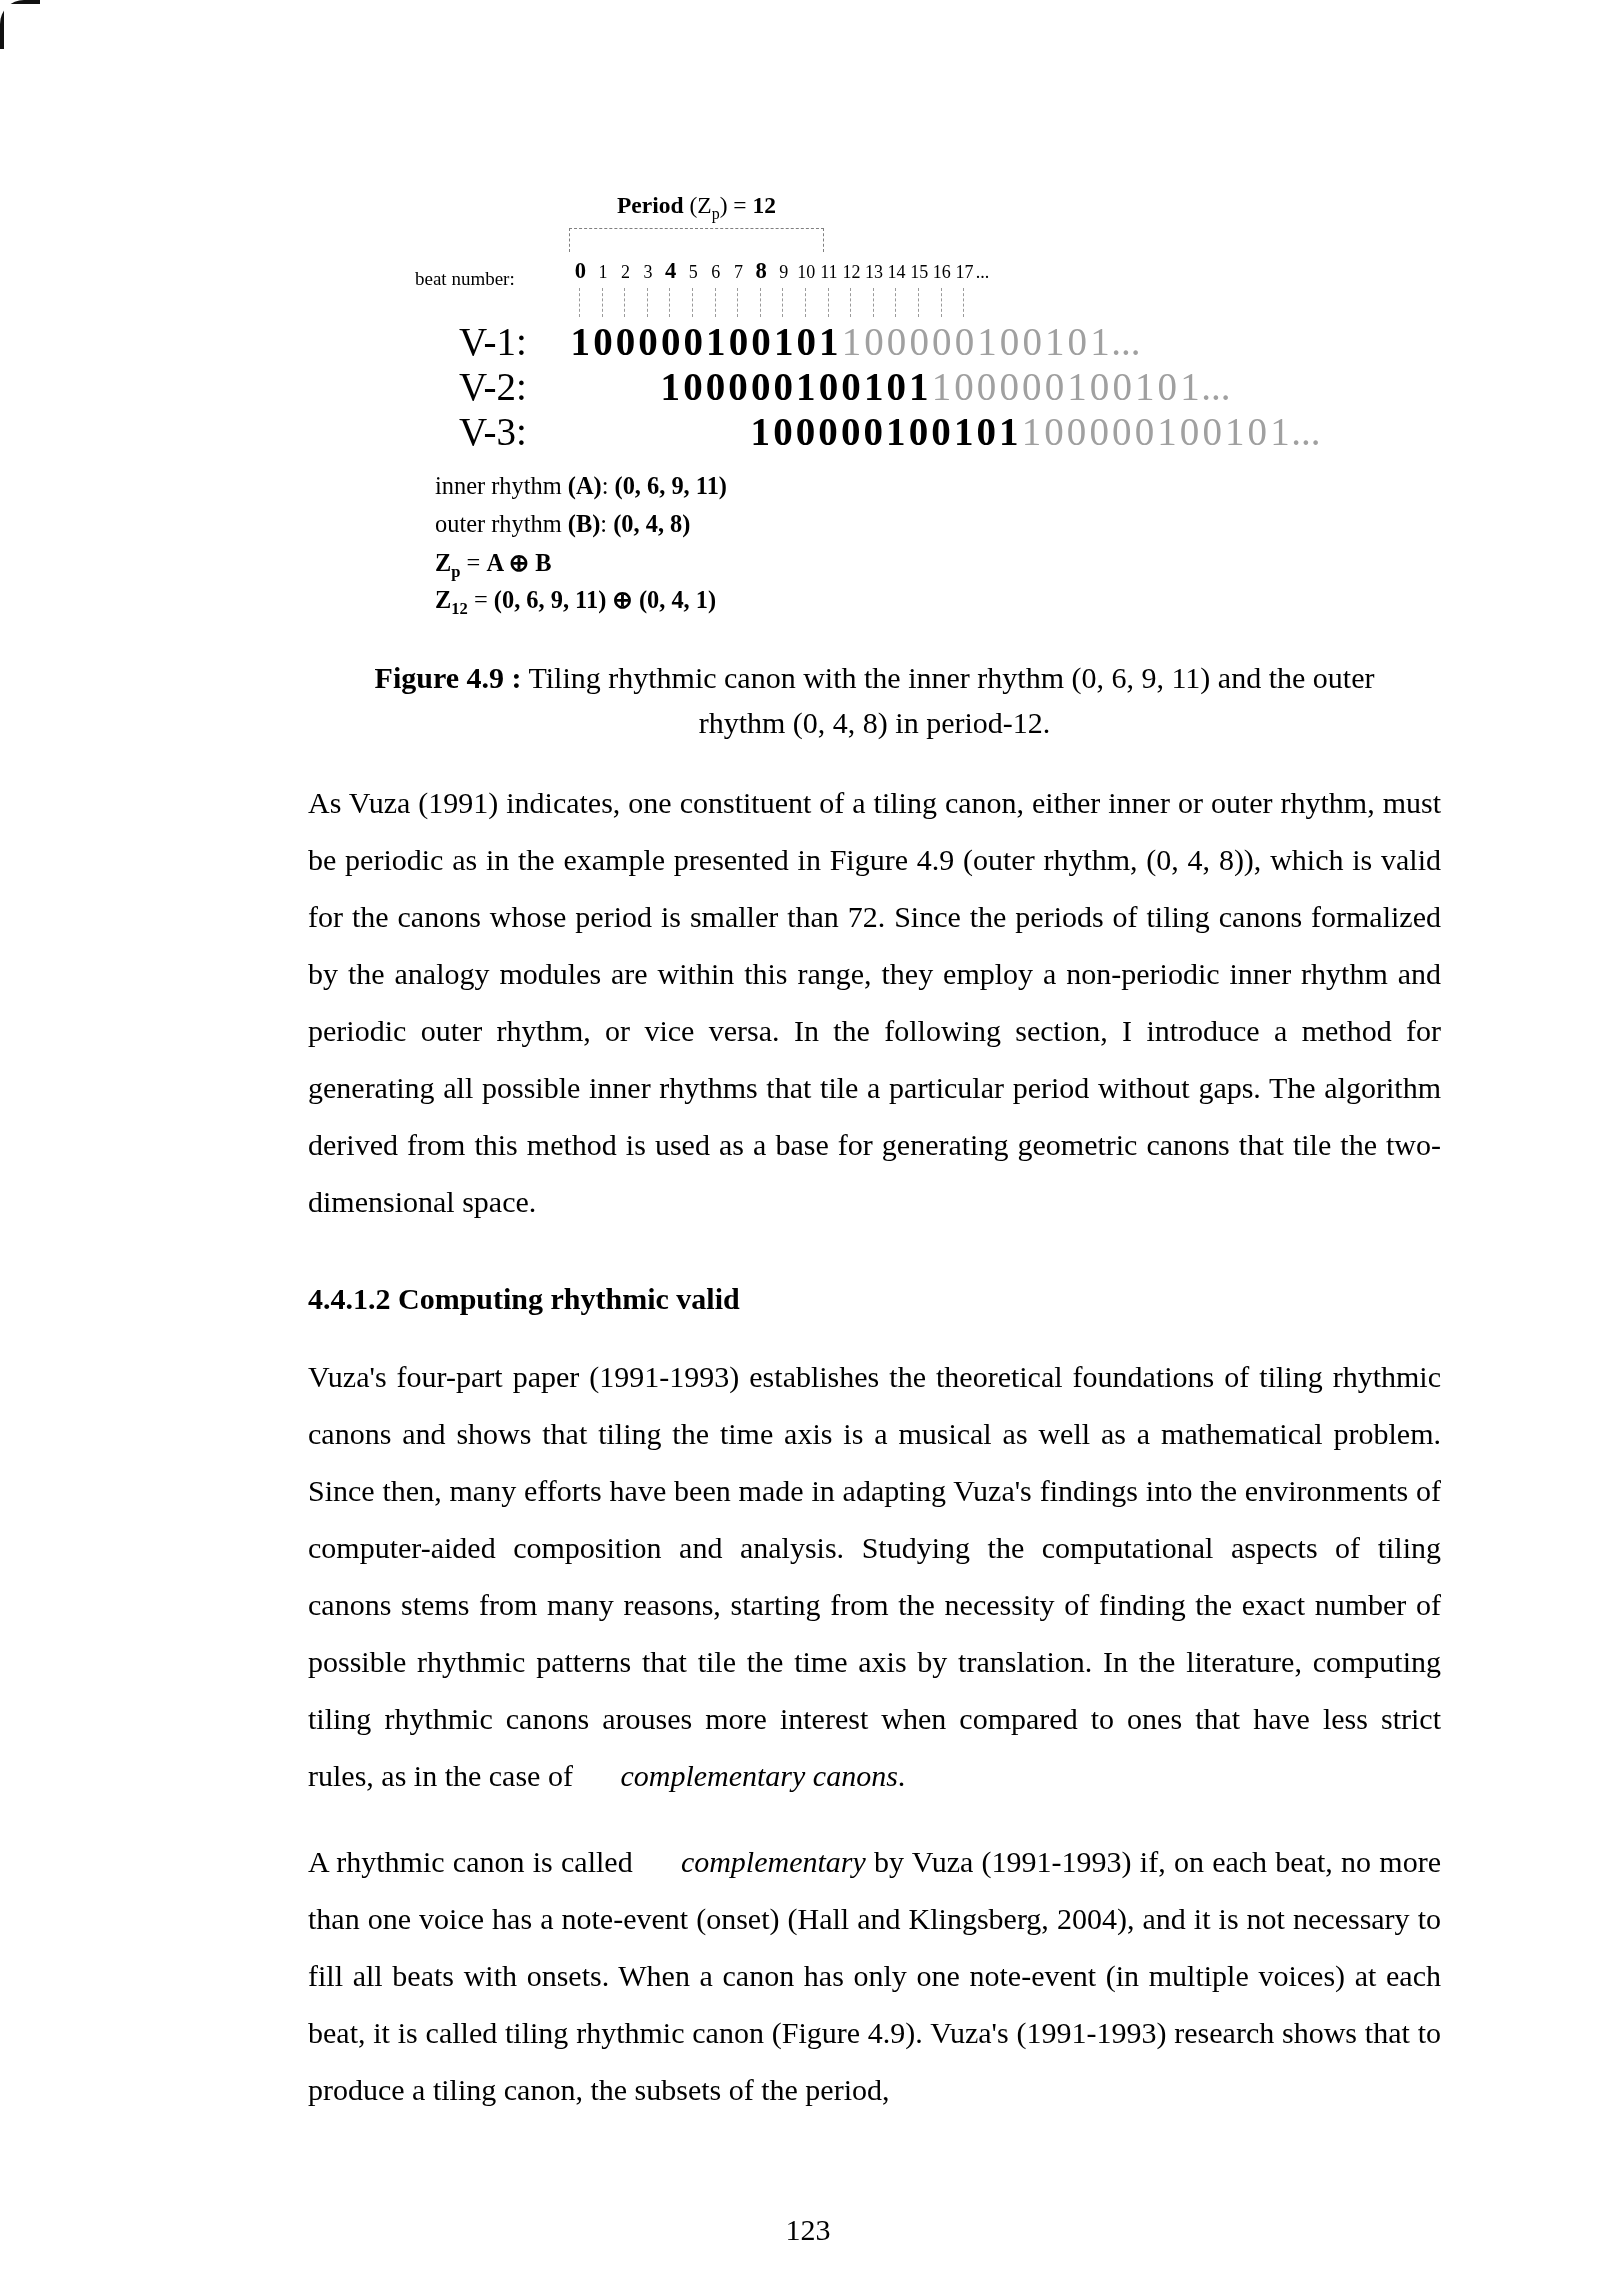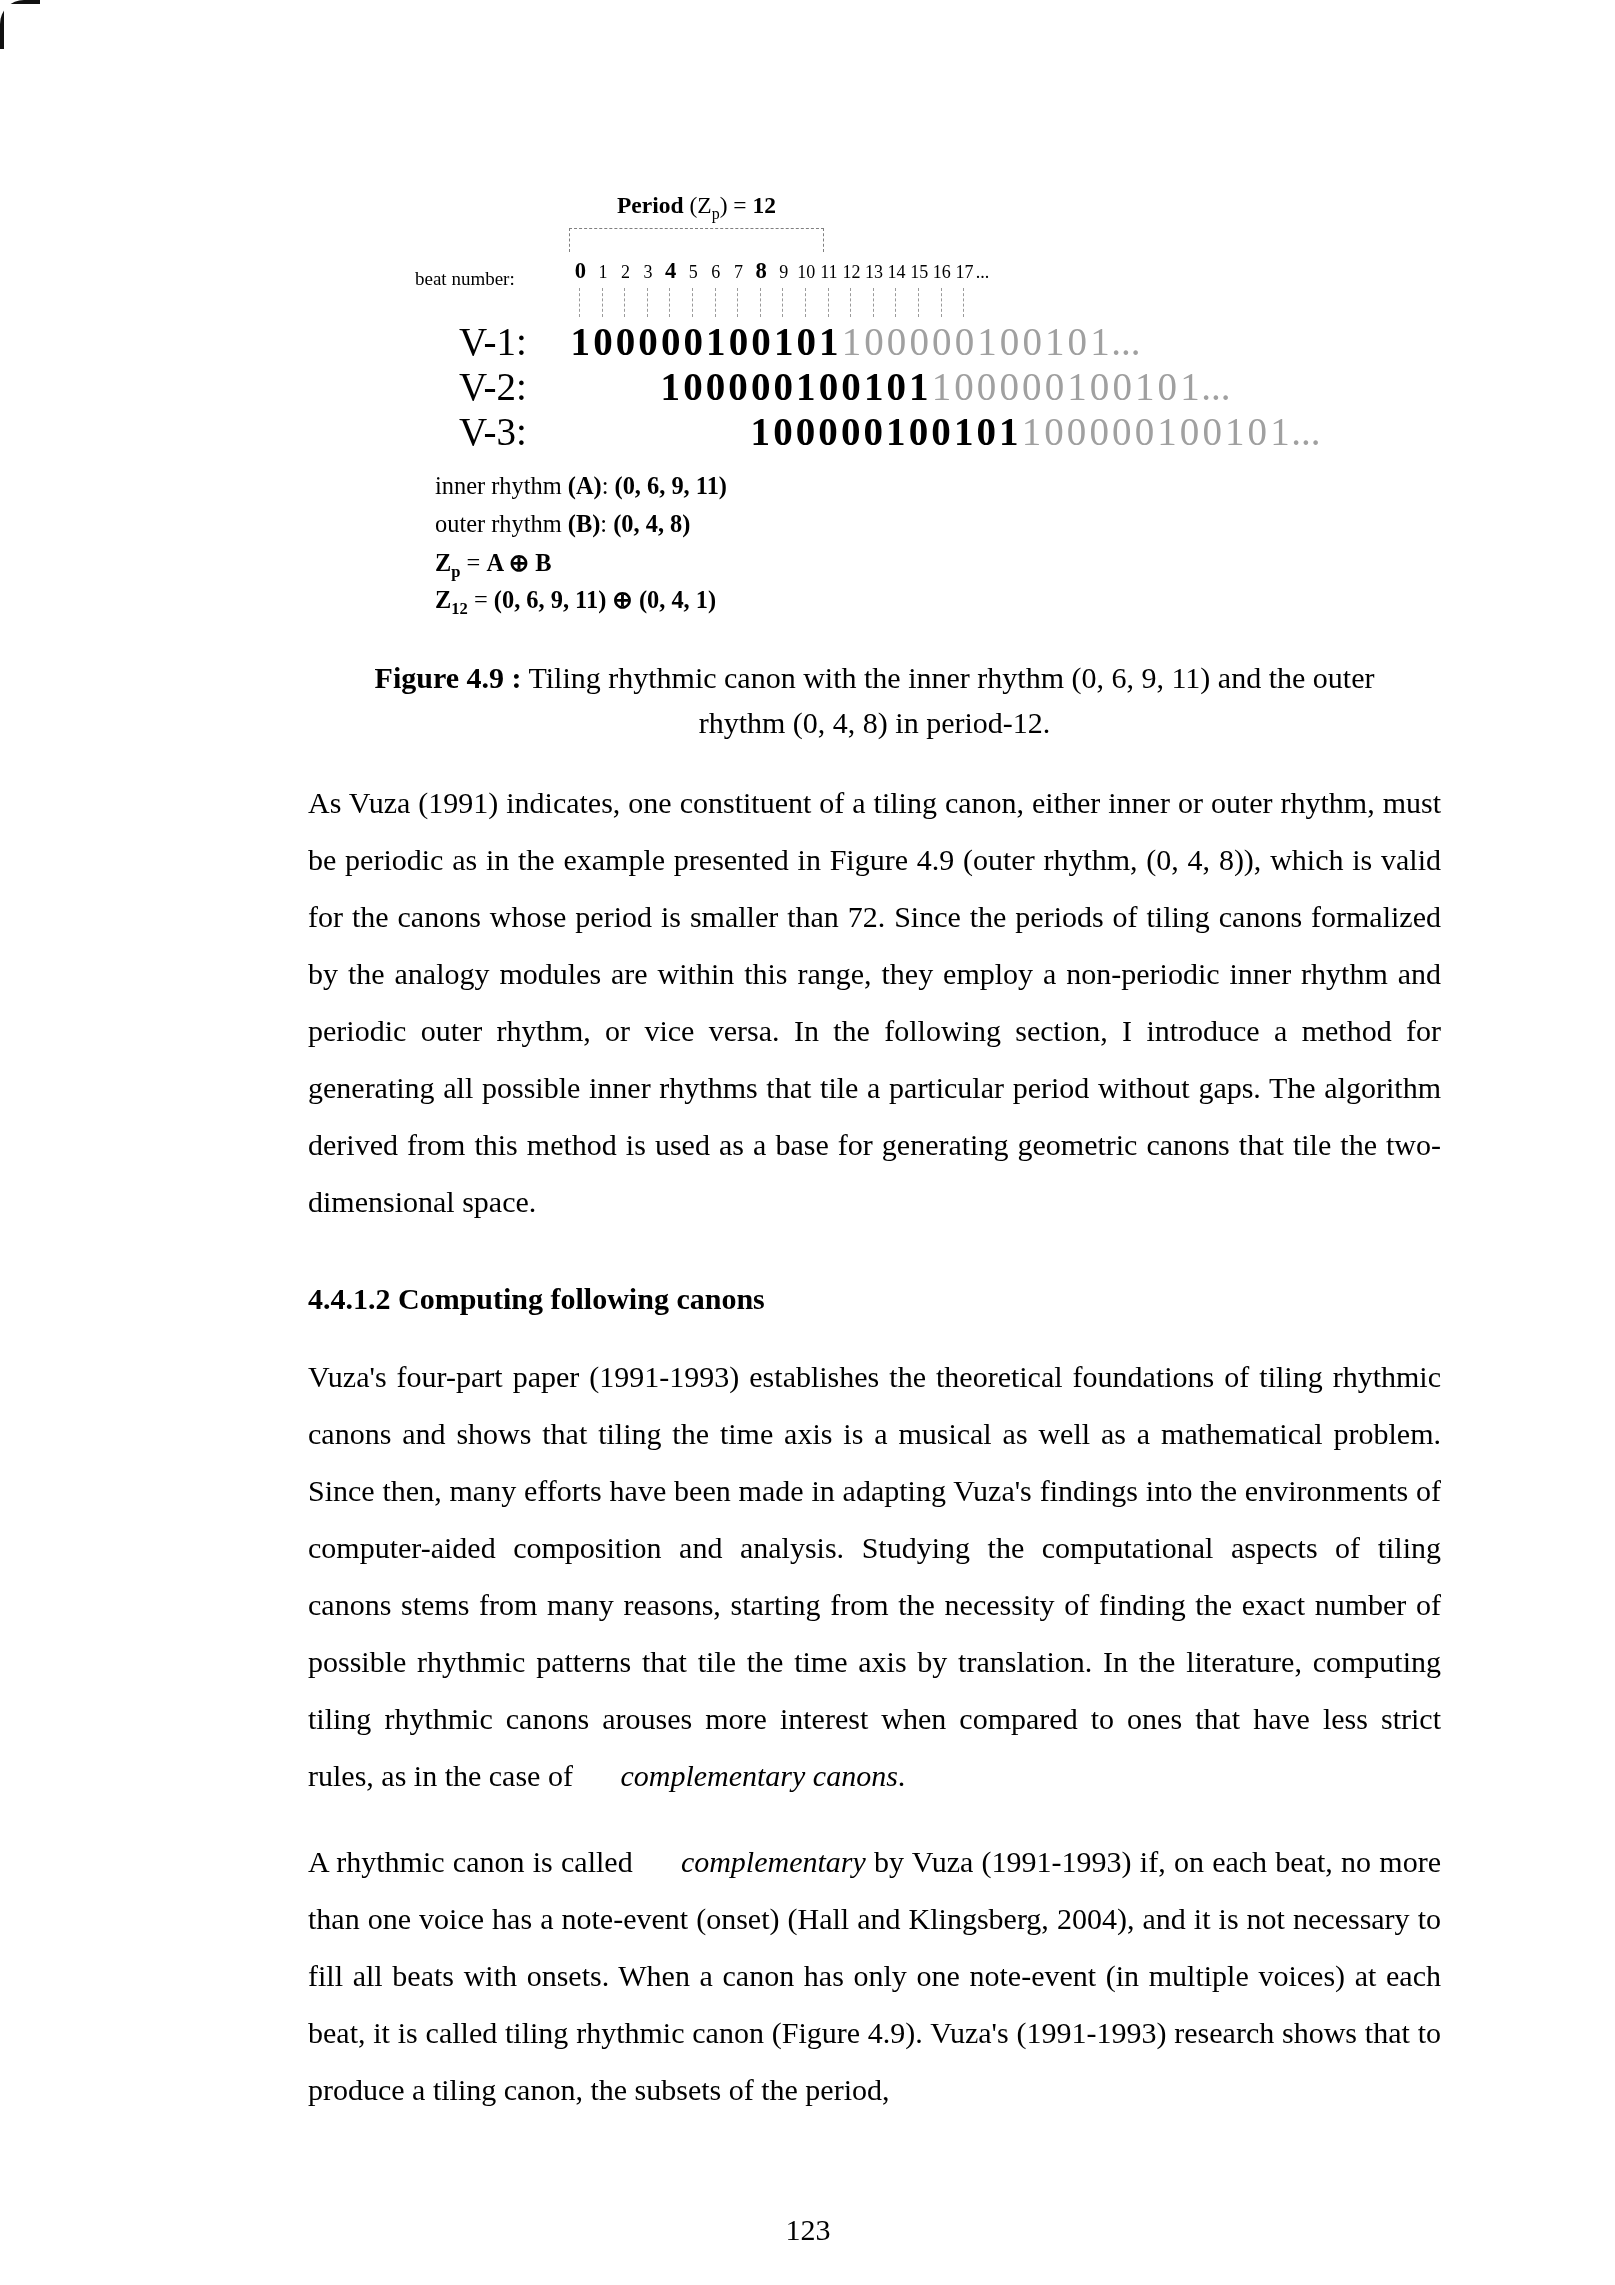--- a/index.html
+++ b/index.html
@@ -112,21 +112,21 @@
 
       <div class="rhythm-line rl3"><b><span>Z</span><sub>p</sub></b><span> = </span><b>A ⊕ B</b></div>
 
       <div class="rhythm-line rl4"><b><span>Z</span><sub>12</sub></b><span> = </span><b>(0, 6, 9, 11) ⊕ (0, 4, 1)</b></div>
     </figure>
 
     <div class="caption"><b>Figure 4.9 :</b><span> Tiling rhythmic canon with the inner rhythm (0, 6, 9, 11) and the outer rhythm (0, 4, 8) in period-12.</span></div>
 
     <p class="para">As Vuza (1991) indicates, one constituent of a tiling canon, either inner or outer rhythm, must be periodic as in the example presented in Figure 4.9 (outer rhythm, (0, 4, 8)), which is valid for the canons whose period is smaller than 72. Since the periods of tiling canons formalized by the analogy modules are within this range, they employ a non-periodic inner rhythm and periodic outer rhythm, or vice versa. In the following section, I introduce a method for generating all possible inner rhythms that tile a particular period without gaps. The algorithm derived from this method is used as a base for generating geometric canons that tile the two-dimensional space.</p>
 
-    <h3 class="heading">4.4.1.2 Computing following canons</h3>
+    <h3 class="heading">4.4.1.2 Computing rhythmic valid</h3>
 
     <p class="para"><span>Vuza's four-part paper (1991-1993) establishes the theoretical foundations of tiling rhythmic canons and shows that tiling the time axis is a musical as well as a mathematical problem. Since then, many efforts have been made in adapting Vuza's findings into the environments of computer-aided composition and analysis. Studying the computational aspects of tiling canons stems from many reasons, starting from the necessity of finding the exact number of possible rhythmic patterns that tile the time axis by translation. In the literature, computing tiling rhythmic canons arouses more interest when compared to ones that have less strict rules, as in the case of </span><em>complementary canons</em><span>.</span></p>
 
     <p class="para"><span>A rhythmic canon is called </span><em>complementary</em><span> by Vuza (1991-1993) if, on each beat, no more than one voice has a note-event (onset) (Hall and Klingsberg, 2004), and it is not necessary to fill all beats with onsets. When a canon has only one note-event (in multiple voices) at each beat, it is called tiling rhythmic canon (Figure 4.9). Vuza's (1991-1993) research shows that to produce a tiling canon, the subsets of the period,</span></p>
 
   </div>
 
   <div class="page-number">123</div>
 </div>
 

